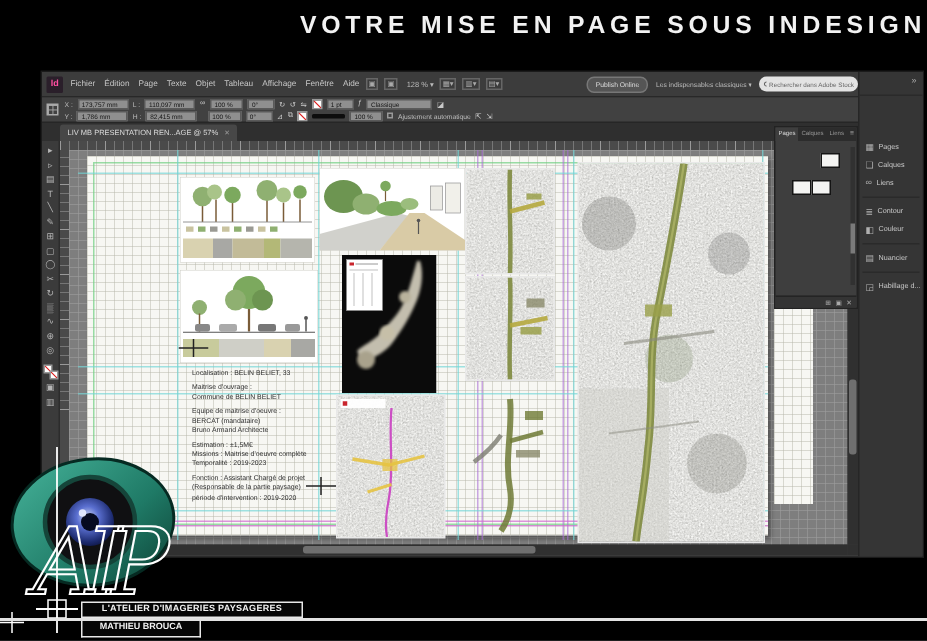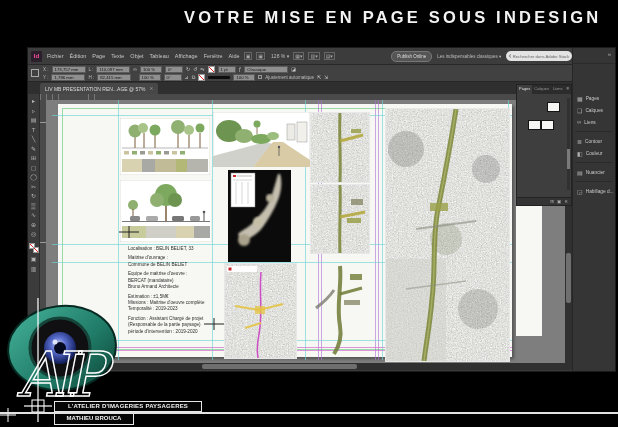--- a/index.html
+++ b/index.html
@@ -1,21 +1,21 @@
 <!DOCTYPE html>
 <html><head>
 <meta charset="utf-8">
 <style>
   *{margin:0;padding:0;box-sizing:border-box}
   html,body{width:618px;height:427px;background:#000;overflow:hidden;
     font-family:"Liberation Sans",sans-serif;position:relative}
   .abs{position:absolute}
 
   
-  .slide-title{position:absolute;left:184px;top:8px;width:408px;text-align:center;
+  .slide-title{position:absolute;left:200px;top:8px;width:408px;text-align:center;
     color:#f2f2f2;font-size:16.5px;font-weight:600;letter-spacing:3.2px;white-space:nowrap}
 
   
   #window{position:absolute;left:28px;top:48px;width:587px;height:323px;
     background:#3a3a3a;box-shadow:0 0 0 1px #1b1b1b}
 
   .appbar{position:absolute;left:0;top:0;width:587px;height:17px;background:#3c3c3c;
     border-bottom:1px solid #282828;display:flex;align-items:center;color:#c6c6c6}
   .id-logo{width:11px;height:11px;margin:0 5px 0 3px;background:#2a1f2a;color:#ff4ea1;
     font-size:6px;font-weight:bold;text-align:center;line-height:11px;border-radius:1px;flex:none}

